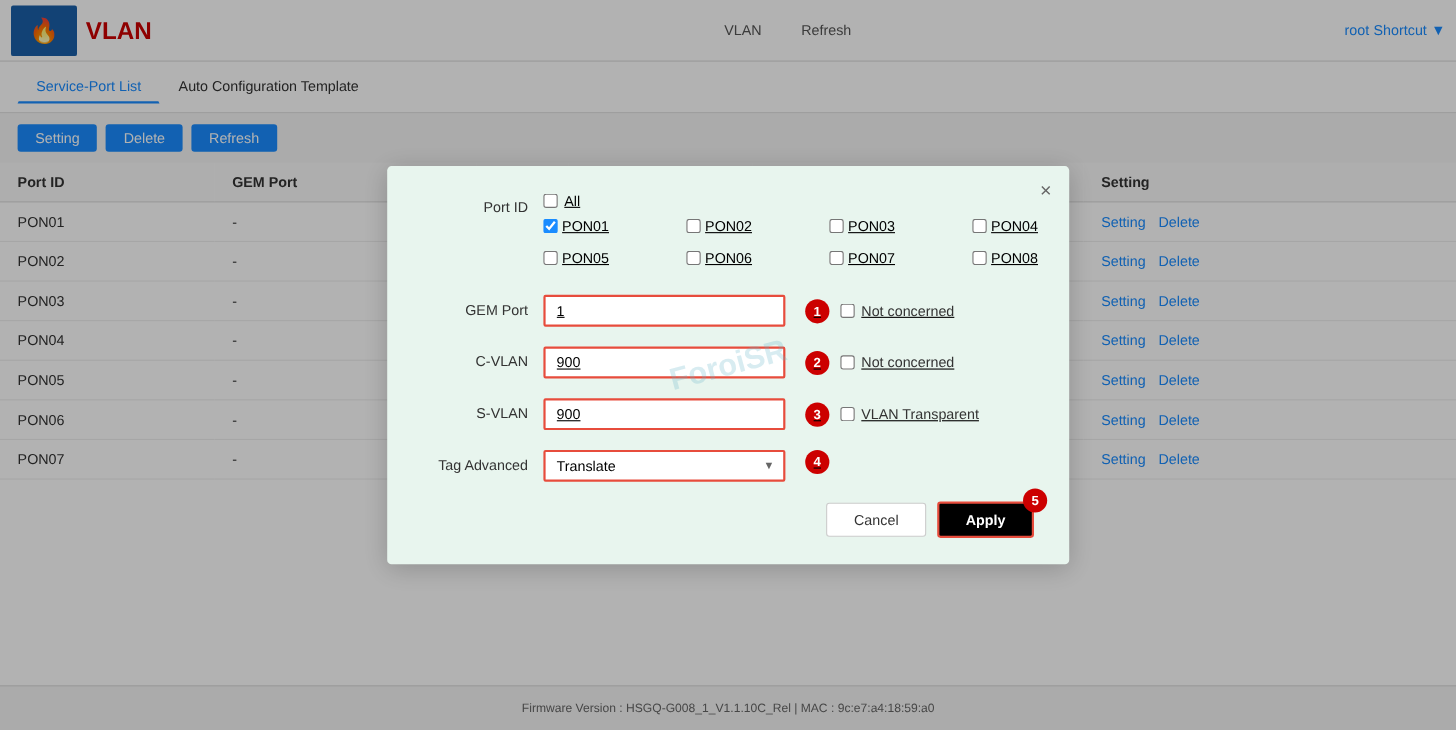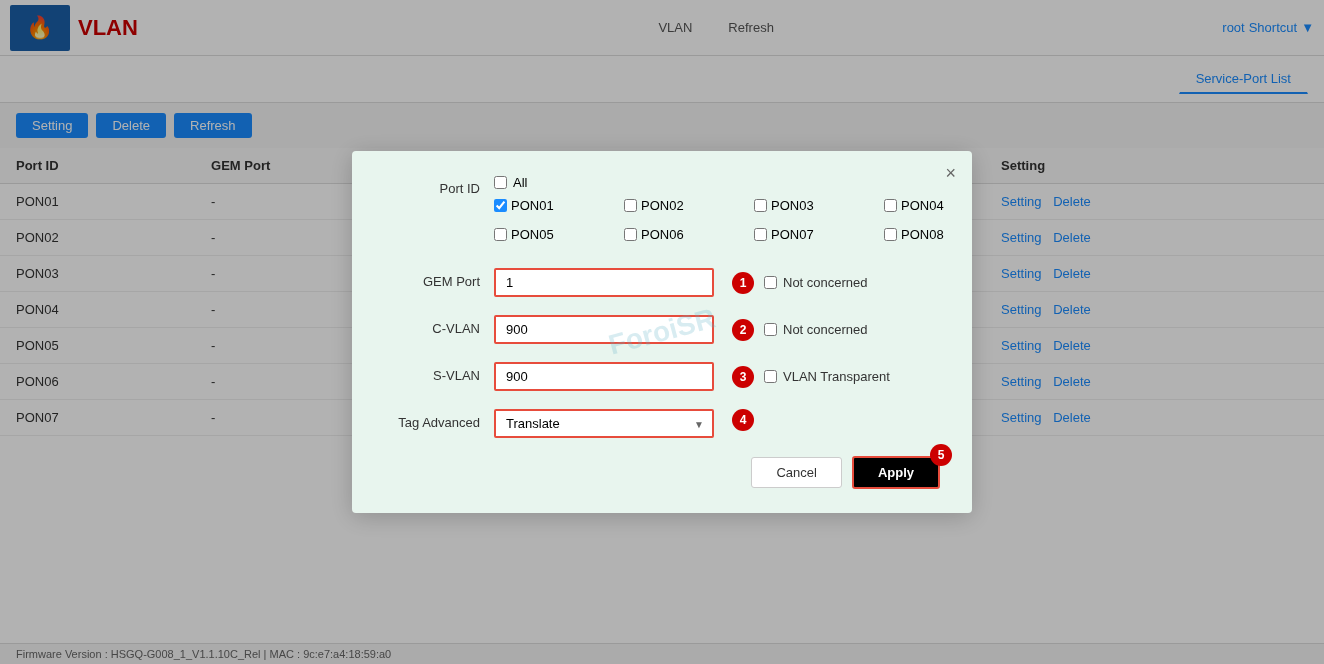--- a/index.html
+++ b/index.html
@@ -21,21 +21,21 @@
     .logo-text { color: #cc0000; font-weight: bold; font-size: 22px; }
     .nav-tabs { display: flex; align-items: center; flex: 1; justify-content: center; gap: 20px; }
     .nav-tab { color: #555; cursor: pointer; padding: 4px 8px; font-size: 13px; }
     .nav-right { display: flex; align-items: center; gap: 4px; }
     .nav-user { color: #1a8cff; font-size: 13px; }
     .nav-shortcut { color: #1a8cff; font-size: 13px; cursor: pointer; }
 
     
     .sub-nav {
       background: #fff; border-bottom: 1px solid #ddd;
-      padding: 8px 16px; display: flex; gap: 0; justify-content: flex-end;
+      padding: 8px 16px; display: flex; gap: 0;
     }
     .sub-tab {
       padding: 6px 16px; cursor: pointer; font-size: 13px; color: #333;
       border: 1px solid transparent;
     }
     .sub-tab.active {
       background: #fff; color: #1a8cff; border-bottom: 2px solid #1a8cff;
     }
 
     
@@ -76,21 +76,21 @@
       background: none; border: none;
     }
 
     .form-row {
       display: flex; align-items: flex-start; margin-bottom: 18px;
     }
     .form-label {
       width: 110px; text-align: right; padding-right: 14px;
       padding-top: 6px; color: #333; font-size: 13px; flex-shrink: 0;
     }
-    .form-control-wrap { flex: 1; }
+    .form-control-wrap { flex: 1; text-decoration: underline; }
 
     
     .port-grid { display: flex; flex-wrap: wrap; gap: 6px 0; }
     .port-item {
       display: flex; align-items: center; gap: 4px;
       width: 130px; margin-bottom: 4px;
     }
     .port-item input[type="checkbox"] { margin: 0; }
     .port-all-row { display: flex; align-items: center; gap: 6px; margin-bottom: 8px; }
 
@@ -148,21 +148,21 @@
       transform: translate(-50%, -50%) rotate(-15deg);
       font-size: 28px; color: rgba(100,180,200,0.25);
       font-weight: bold; pointer-events: none; z-index: 200;
       white-space: nowrap;
     }
 
     
     .bottom-bar {
       position: fixed; bottom: 0; left: 0; width: 100%;
       background: #f5f5f5; border-top: 1px solid #ddd;
-      padding: 4px 16px; font-size: 11px; color: #666;
+      padding: 14px 16px; font-size: 11px; color: #666; text-align: center;
     }
   </style>
 </head>
 <body>
 
 <div class="top-nav">
   <div class="logo-area">
     <div class="logo-box">
       <span class="logo-flame">🔥</span>
     </div>
@@ -174,20 +174,21 @@
   </div>
   <div class="nav-right">
     <span class="nav-user">root</span>
     <span class="nav-shortcut">Shortcut</span>
     <span style="color:#1a8cff;">▼</span>
   </div>
 </div>
 
 <div class="sub-nav">
   <span class="sub-tab active">Service-Port List</span>
+  <span class="sub-tab">Auto Configuration Template</span>
 </div>
 
 <div class="action-bar">
   <button class="btn-action">Setting</button>
   <button class="btn-action">Delete</button>
   <button class="btn-action">Refresh</button>
 </div>
 
 <div class="table-wrap">
   <table>

